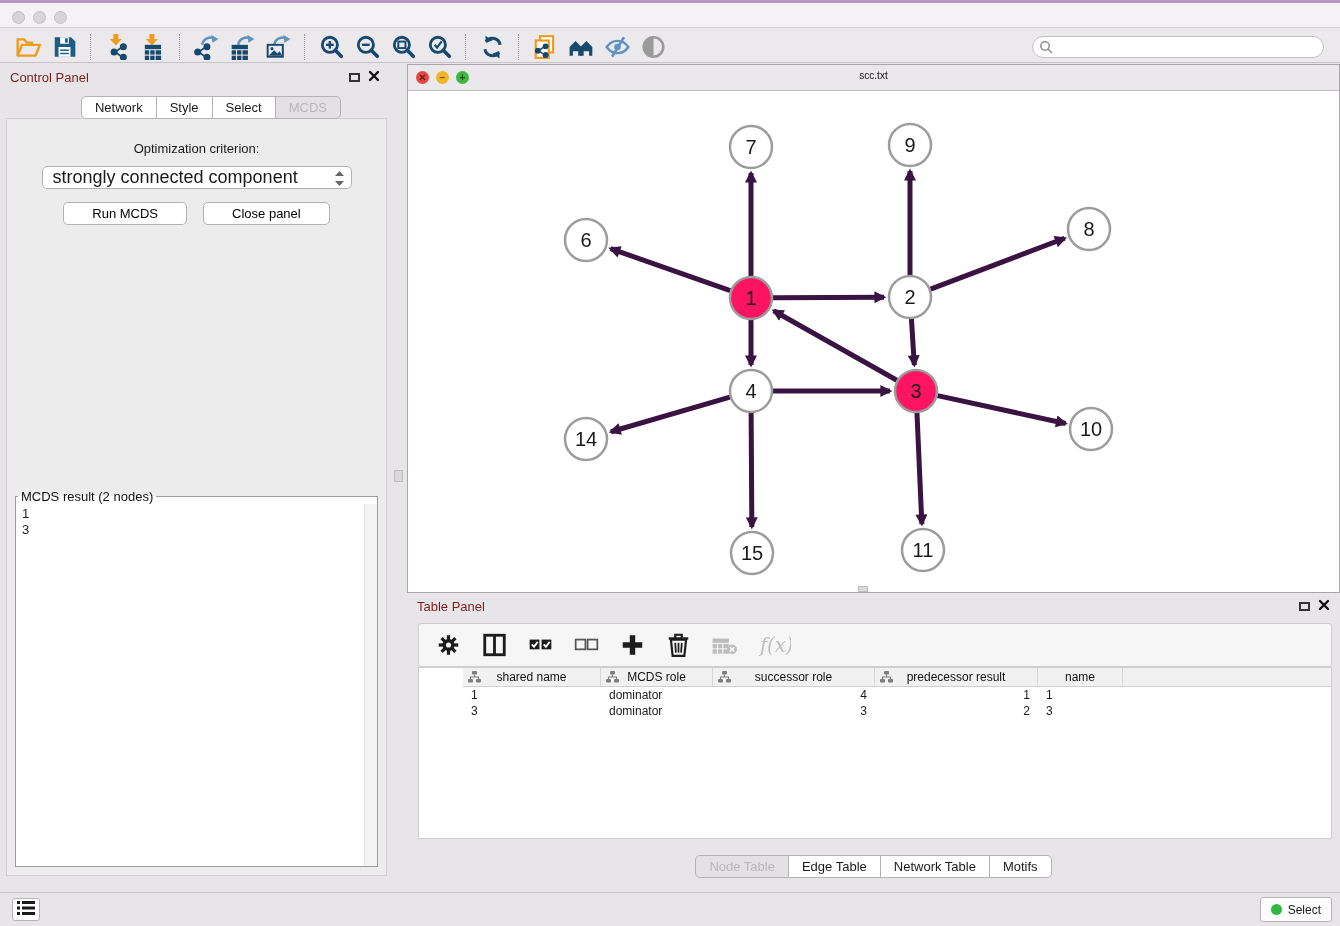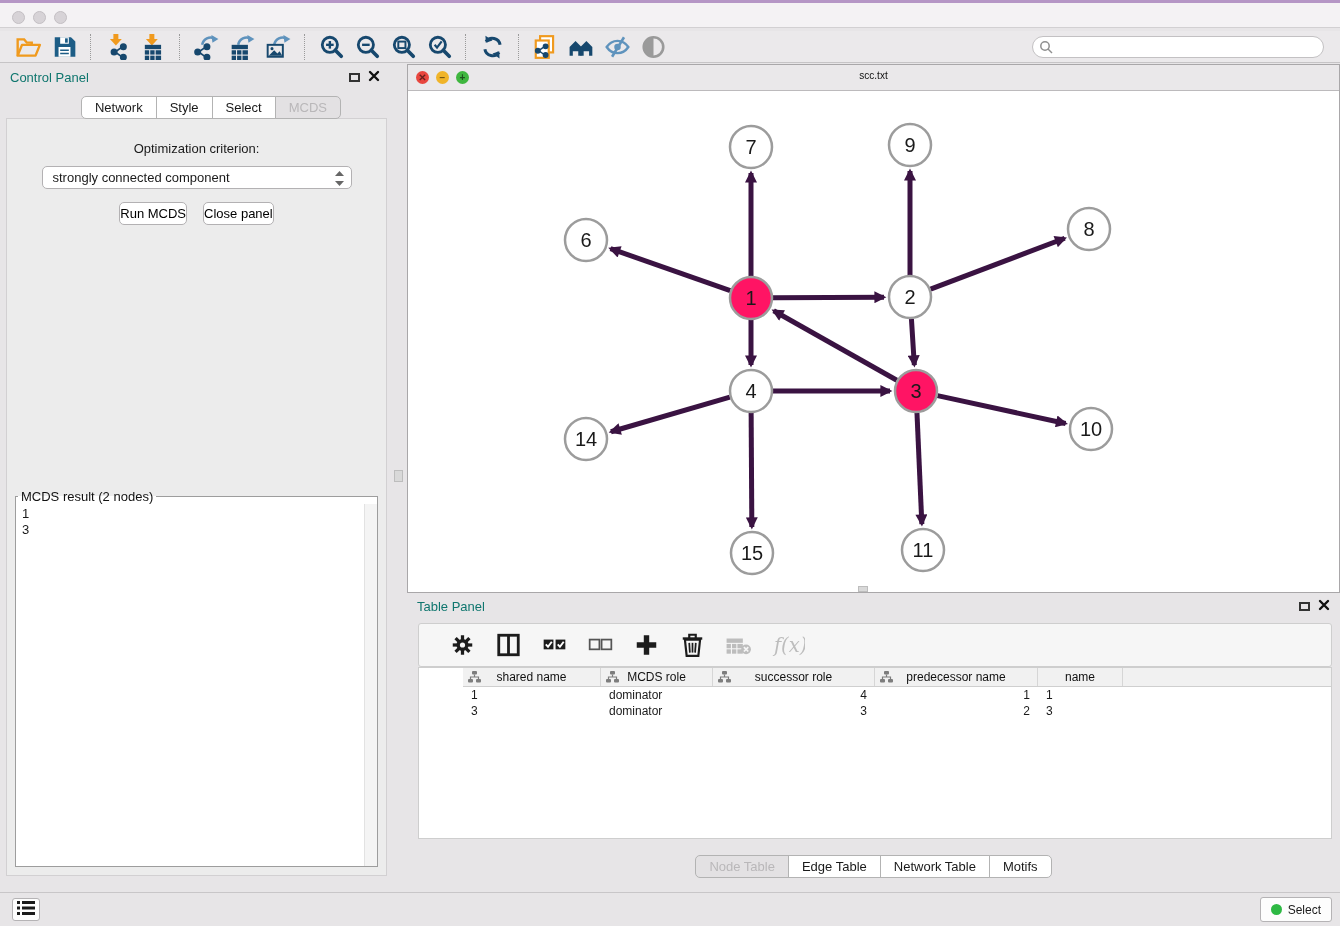--- a/index.html
+++ b/index.html
@@ -18,40 +18,40 @@
     background:#ebe9eb; border-bottom:1px solid #c6c4c6; display:flex; align-items:center; padding:0 10px; }
   .tb-btn { width:36px; height:28px; display:flex; align-items:center; justify-content:center; cursor:pointer; }
   .tb-sep { width:1px; height:26px; border-left:1px dotted #9a9a9a; margin:0 8px; }
   .search-wrap { margin-left:auto; margin-right:6px; position:relative; }
   .search-wrap input { width:292px; height:22px; border:1px solid #c3c1c3; border-radius:11px;
     background:#fff; padding:0 8px 0 24px; font-size:12px; outline:none; }
   .search-ic { position:absolute; left:7px; top:4px; }
 
   
   .panel-title-row { position:absolute; left:0; right:0; top:0; height:26px; }
-  .panel-title { position:absolute; left:10px; top:6px; font-size:13px; color:#0f766e; }
+  .panel-title { position:absolute; left:10px; top:6px; font-size:13px; color:#7f1d1d; }
   .panel-ctl { position:absolute; top:6px; display:flex; gap:8px; align-items:center; }
 
   
   .control-panel { position:absolute; top:64px; left:0; width:394px; height:816px; }
   .cp-tabs { position:absolute; top:32px; width:100%; display:flex; justify-content:center; z-index:2;padding-left:28px; }
   .seg { border:1px solid #b3b3b3; background:#fff; padding:3px 13px; font-size:13px;
     margin-left:-1px; cursor:pointer; }
   .seg:first-child { border-radius:5px 0 0 5px; margin-left:0; }
   .seg:last-child { border-radius:0 5px 5px 0; }
   .seg.selected { background:#e3e1e3; color:#b9b7b9; }
   .cp-content { position:absolute; top:54px; left:6px; right:7px; bottom:4px;
     background:#ececec; border:1px solid #d2d0d2; }
   .opt-label { text-align:center; margin-top:22px; font-size:13px; }
   .select-box { position:relative; margin:10px auto 0; width:310px; height:23px; background:#fff;
     border:1px solid #b3b1b3; border-radius:5px; display:flex; align-items:center; padding:0 22px 0 10px; cursor:pointer; }
-  .select-box .val { font-size:13px; }
+  .select-box .val { font-size:18px; }
   .select-chev { position:absolute; right:6px; top:4px; }
   .btn-row { display:flex; justify-content:center; gap:16px; margin-top:13px; }
-  .mac-btn { background:#fff; border:1px solid #b3b1b3; border-radius:5px; padding:3px 0;
+  .mac-btn { background:#fff; border:1px solid #b3b1b3; border-radius:5px; padding:3px 28px;
     font-size:13px; cursor:pointer; }
   fieldset.result-group { position:absolute; left:8px; right:8px; top:370px; bottom:8px;
     border:1px solid #9d9d9d; background:#fff; }
   fieldset.result-group legend { font-size:13px; color:#111; padding:0 3px; margin-left:2px; background:transparent; }
   .result-area { position:absolute; left:0; right:0; top:0; bottom:0; background:#fff; overflow:hidden; }
   .result-text { white-space:pre; font-size:13px; line-height:16px; padding:2px 6px;
     font-family:"Liberation Sans", sans-serif; }
   .result-scroll { position:absolute; right:0; top:0; bottom:0; width:13px; background:#f4f4f4; border-left:1px solid #e2e2e2; }
 
   
@@ -63,21 +63,21 @@
   .np-light { width:13px; height:13px; border-radius:50%; font-size:10px; font-weight:bold;
     color:rgba(0,0,0,.55); display:flex; align-items:center; justify-content:center; cursor:pointer; line-height:1; }
   .np-title { position:absolute; width:100%; top:5px; text-align:center; font-size:10px; color:#111; }
   .graph-svg { position:absolute; top:26px; left:0; }
 
   .grip { position:absolute; background:#d9d9d9; border:1px solid #bdbdbd; }
 
   
   .table-panel { position:absolute; top:593px; left:407px; width:933px; height:293px; }
   .tp-toolbar { position:absolute; left:11px; right:8px; top:30px; height:44px; background:#f6f6f6;
-    border:1px solid #cecece; border-radius:3px; display:flex; align-items:center; gap:19px; padding-left:30px; }
+    border:1px solid #cecece; border-radius:3px; display:flex; align-items:center; gap:19px; padding-left:16px; }
   .tp-icon { display:flex; align-items:center; justify-content:center; cursor:pointer; }
   .tbl-box { position:absolute; left:11px; right:8px; top:74px; height:172px; background:#fff;
     border:1px solid #cecece; overflow:hidden;padding-left:44px; }
   .tbl-head { display:flex; height:19px; background:#f1f1f1; border-bottom:1px solid #cfcfcf; }
   .th-cell { position:relative; height:100%; border-right:1px solid #d6d6d6; display:flex;
     align-items:center; justify-content:center; font-size:12px; color:#111; }
   .th-ic { position:absolute; left:5px; top:3px; }
   .tbl-row { display:flex; height:16px; align-items:center; }
   .td-cell { font-size:12px; padding:0 8px; overflow:hidden; white-space:nowrap; }
   .bottom-tabs { position:absolute; left:0; right:0; top:262px; display:flex; justify-content:center; }
@@ -514,21 +514,21 @@
         </div>
         <div class="th-cell" style="width: 163px;">
           <span class="th-ic"><svg width="13" height="12" viewBox="0 0 13 12">
               <g fill="#7d7d7d">
   <rect x="4" y="0" width="5" height="3.4" rx="1"></rect>
                 <rect x="0" y="8" width="5" height="3.4" rx="1"></rect>
                 <rect x="8" y="8" width="5" height="3.4" rx="1"></rect>
               </g>
   <path d="M6.5 3.4 V6 M2.5 8 V6 h8 v2" fill="none" stroke="#7d7d7d" stroke-width="1.2"></path>
             </svg></span>
-          <span>predecessor name</span>
+          <span>predecessor result</span>
         </div>
         <div class="th-cell" style="width: 85px;">
           <span>name</span>
         </div>
       </div>
     <div id="tbl-body">
         <div class="tbl-row">
           <div class="td-cell" style="width: 138px; text-align: left;">1</div>
           <div class="td-cell" style="width: 112px; text-align: left;">dominator</div>
           <div class="td-cell" style="width: 162px; text-align: right;">4</div>

